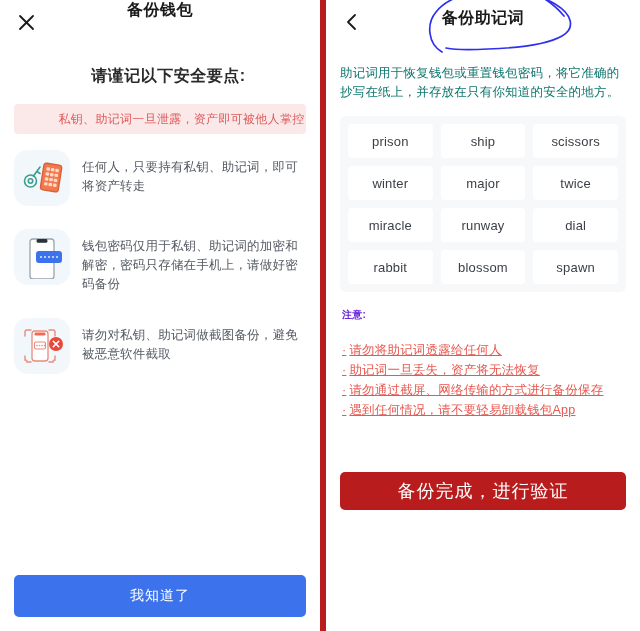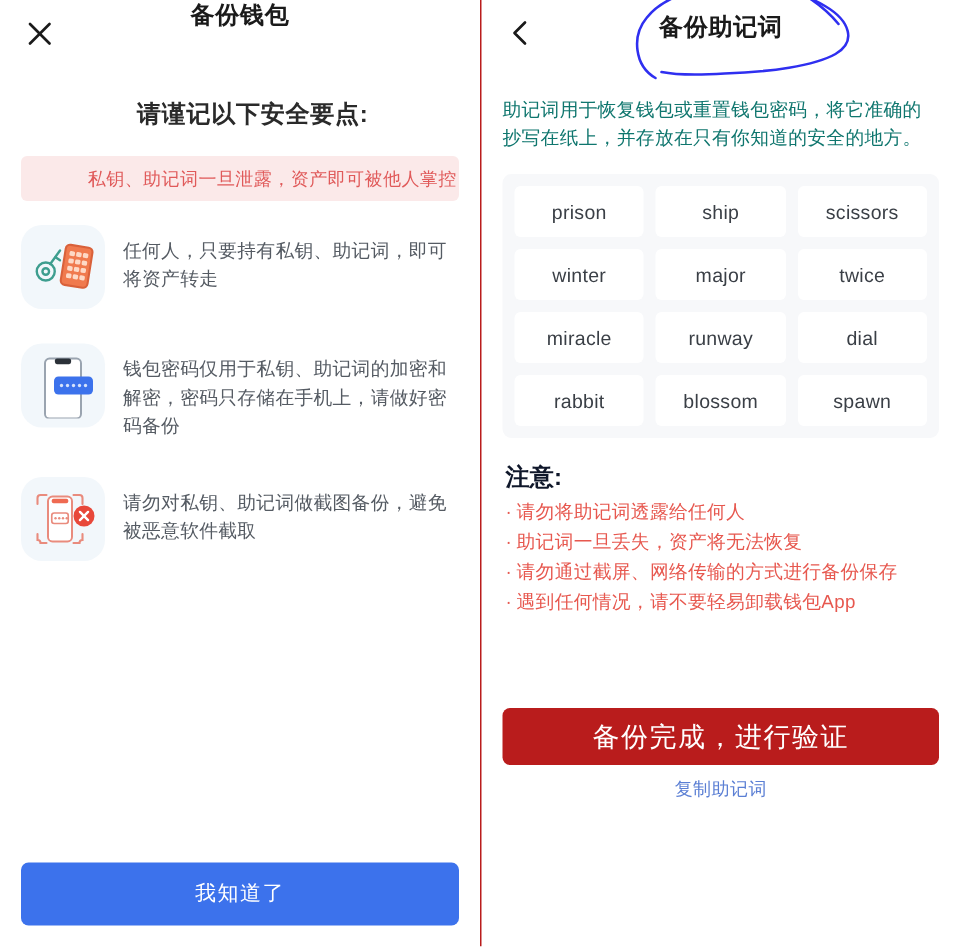--- a/index.html
+++ b/index.html
@@ -6,21 +6,21 @@
   html, body {
     width: 640px; height: 631px;
     font-family: "Liberation Sans", "DejaVu Sans", sans-serif;
     background: #ffffff;
     overflow: hidden;
   }
   .screen { position: relative; width: 640px; height: 631px; display: flex; }
 
   .panel { position: relative; height: 631px; background: #ffffff; }
   .panel-left  { width: 320px; }
-  .panel-right { width: 320px; border-left: 1px solid #b91c1c; }
+  .panel-right { width: 320px; border-left: 6px solid #b91c1c; }
 
   
   .topbar {
     position: relative; height: 44px;
     display: flex; align-items: flex-start; justify-content: center;
   }
   .nav-icon {
     position: absolute; left: 14px; top: 50%; transform: translateY(-50%);
     width: 24px; height: 24px; display: flex; align-items: center; justify-content: center;
     cursor: pointer;
@@ -96,22 +96,22 @@
     gap: 8px;
   }
   .word-card {
     height: 34px; background: #ffffff; border-radius: 4px;
     display: flex; align-items: center; justify-content: center;
     font-size: 13px; color: #3a3f46; letter-spacing: .2px;
     cursor: default;
   }
 
   .notes { margin: 16px 14px 0 16px; }
-  .notes-title { font-size: 16px; color: #0f172a; font-weight: bold; margin-bottom: 2px; letter-spacing: .2px; }
-  .note-line { font-size: 12.5px; color: #e7584f; line-height: 20px; letter-spacing: .2px; }
+  .notes-title { font-size: 10px; color: #6d28d9; font-weight: bold; margin-bottom: 18px; letter-spacing: .2px; }
+  .note-line { font-size: 12.5px; color: #e7584f; line-height: 20px; letter-spacing: .2px; text-decoration: underline; }
   .note-line .dot { margin-right: 3px; }
 
   .r-primary-btn {
     position: absolute; left: 14px; right: 14px; top: 472px;
     height: 38px; border: none; border-radius: 5px;
     background: #b91c1c; color: #ffffff;
     font-size: 18px; font-family: inherit; letter-spacing: 1px;
     cursor: pointer;
     display: flex; align-items: center; justify-content: center;
   }
@@ -274,16 +274,15 @@
       </div>
       <div class="note-line">
         <span class="dot">·</span><span>请勿通过截屏、网络传输的方式进行备份保存</span>
       </div>
       <div class="note-line">
         <span class="dot">·</span><span>遇到任何情况，请不要轻易卸载钱包App</span>
       </div>
     </div>
 
     <button class="r-primary-btn">备份完成，进行验证</button>
-    <div class="r-link">复制助记词</div>
   </div>
 
 </div>
 
 </body></html>

